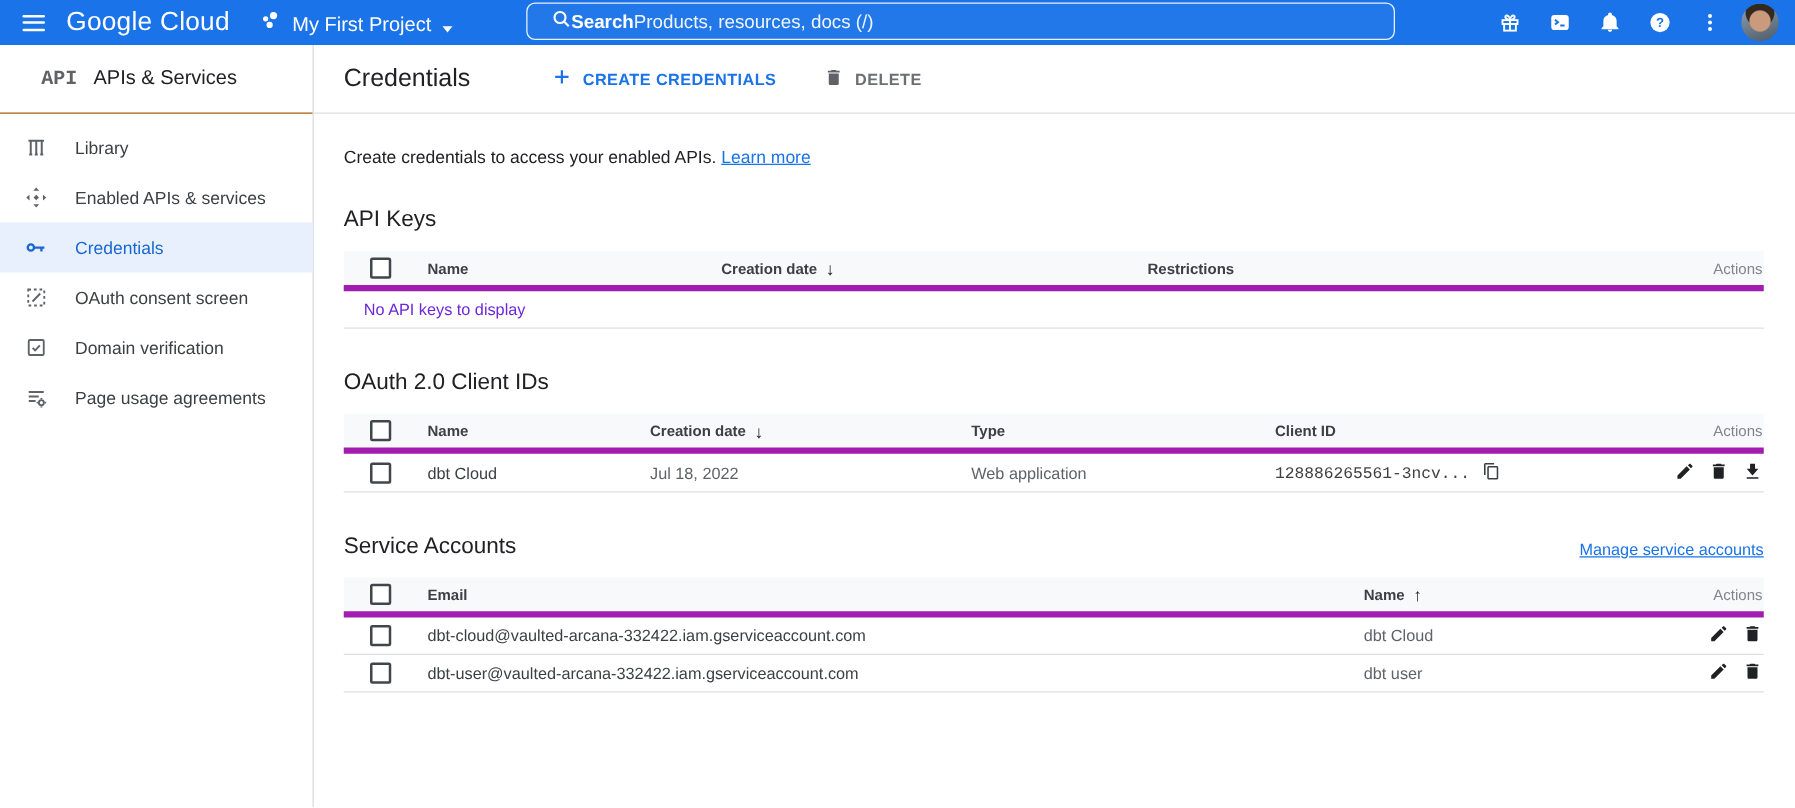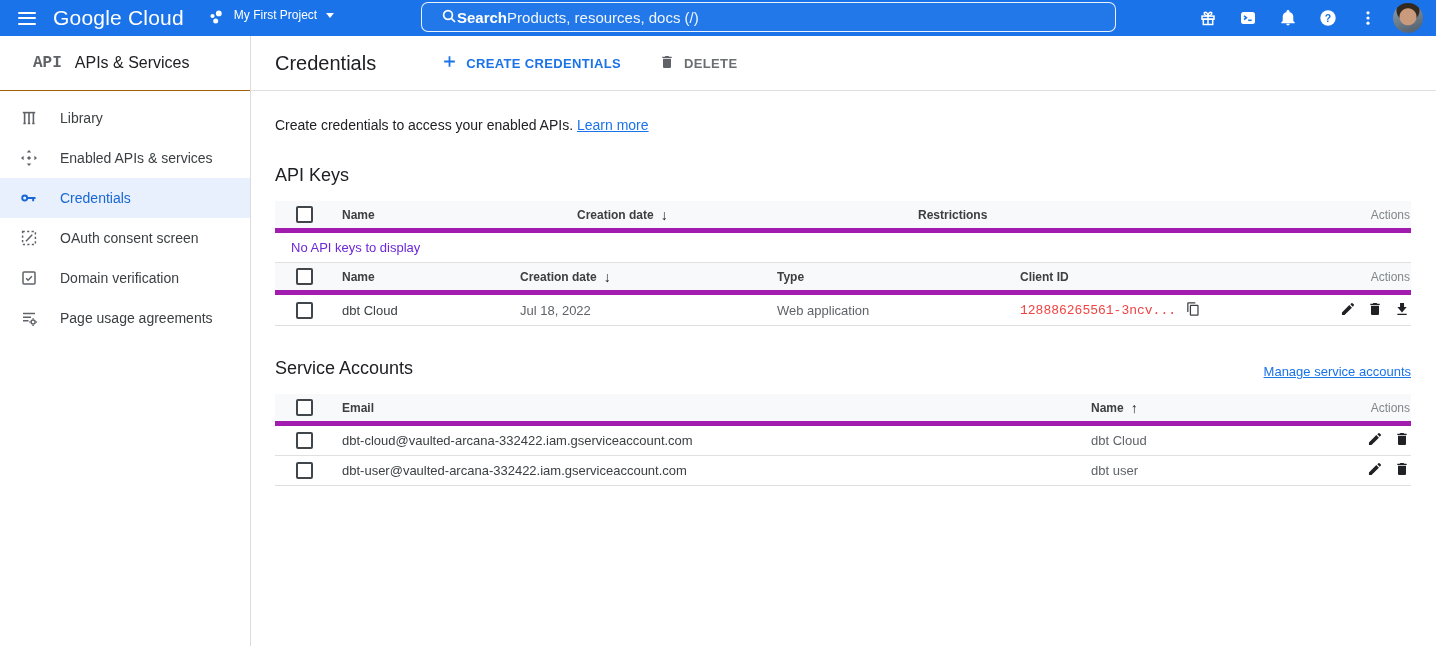--- a/index.html
+++ b/index.html
@@ -6,21 +6,21 @@
   body{
     width:1436px;height:646px;overflow:hidden;background:#fff;
     font-family:"Liberation Sans",sans-serif;color:#202124;
     -webkit-font-smoothing:antialiased;position:relative;
   }
   
   .topbar{height:36px;background:#1a73e8;display:flex;align-items:center;color:#fff;position:relative;}
   .hamburger{width:53px;height:36px;background:none;border:none;cursor:pointer;display:flex;flex-direction:column;justify-content:center;align-items:center;gap:3.5px;padding:0;}
   .hamburger span{display:block;width:18px;height:2px;background:#fff;border-radius:1px;}
   .gc-logo{font-size:21px;letter-spacing:.2px;color:#fff;cursor:pointer;white-space:nowrap;}
-  .project{margin-left:23px;display:flex;align-items:flex-start;gap:9px;font-size:12px;cursor:pointer;white-space:nowrap;}
+  .project{margin-left:23px;display:flex;align-items:flex-end;gap:9px;font-size:16px;cursor:pointer;white-space:nowrap;}
   .caret{width:0;height:0;border:4.5px solid transparent;border-top:5.5px solid #fff;margin-top:5px;}
   .searchbar{position:absolute;left:421px;top:2px;width:695px;height:30px;box-sizing:border-box;
     border:1px solid rgba(255,255,255,.9);border-radius:7px;display:flex;align-items:center;
     padding-left:19px;gap:0;font-size:15px;cursor:text;background:rgba(255,255,255,0.04);}
   .s-label{font-weight:bold;}
   .s-ph{color:rgba(255,255,255,.93);}
   .topbar-right{position:absolute;right:7px;top:0;height:36px;display:flex;align-items:center;}
   .tb-btn{width:40px;height:36px;display:flex;align-items:center;justify-content:center;background:none;border:none;cursor:pointer;padding:0;}
   .avatar{width:30px;height:30px;border-radius:50%;margin-left:5px;margin-right:6px;cursor:pointer;
     background:
@@ -60,21 +60,21 @@
   .cb-cell{padding-left:21px;display:flex;align-items:center;}
   .cb{width:13px;height:13px;border:2px solid #41464b;border-radius:2px;cursor:pointer;background:#fff;}
   .hdr-sort{display:flex;align-items:center;cursor:pointer;}
   .sort{margin-left:7px;font-weight:bold;font-size:14px;color:#202124;line-height:1;}
   .actions-h{text-align:right;color:#80868b;font-weight:normal;padding-right:1px;}
   .action-icons{display:flex;gap:11px;justify-content:flex-end;align-items:center;padding-right:1px;}
   .action-icons svg{cursor:pointer;}
   .empty-row{height:29px;display:flex;align-items:center;border-bottom:1px solid #e0e0e0;font-size:13px;color:#6d28d9;padding-left:16px;text-align:center;}
   .gray{color:#5f6368;}
   .cid{display:flex;align-items:center;gap:9px;}
-  .mono{font-family:"Liberation Mono",monospace;font-size:13px;color:#ef4444;}
+  .mono{font-family:"Liberation Mono",monospace;font-size:13px;color:#404040;}
 </style>
 </head>
 <body>
 
 <header class="topbar">
   <button class="hamburger">
       <span></span>
       <span></span>
       <span></span>
     </button>
@@ -249,20 +249,21 @@
           <div class="hdr-sort">
             <span>Creation date</span>
             <span class="sort">↓</span>
           </div>
           <div>Restrictions</div>
           <div class="actions-h">Actions</div>
         </div>
         <div class="empty-row">No API keys to display</div>
       </div>
 
+      <h2 class="section">OAuth 2.0 Client IDs</h2>
       <div>
         <div class="g-head t2">
           <div class="cb-cell">
               <span class="cb"></span>
             </div>
           <div>Name</div>
           <div class="hdr-sort">
             <span>Creation date</span>
             <span class="sort">↓</span>
           </div>

